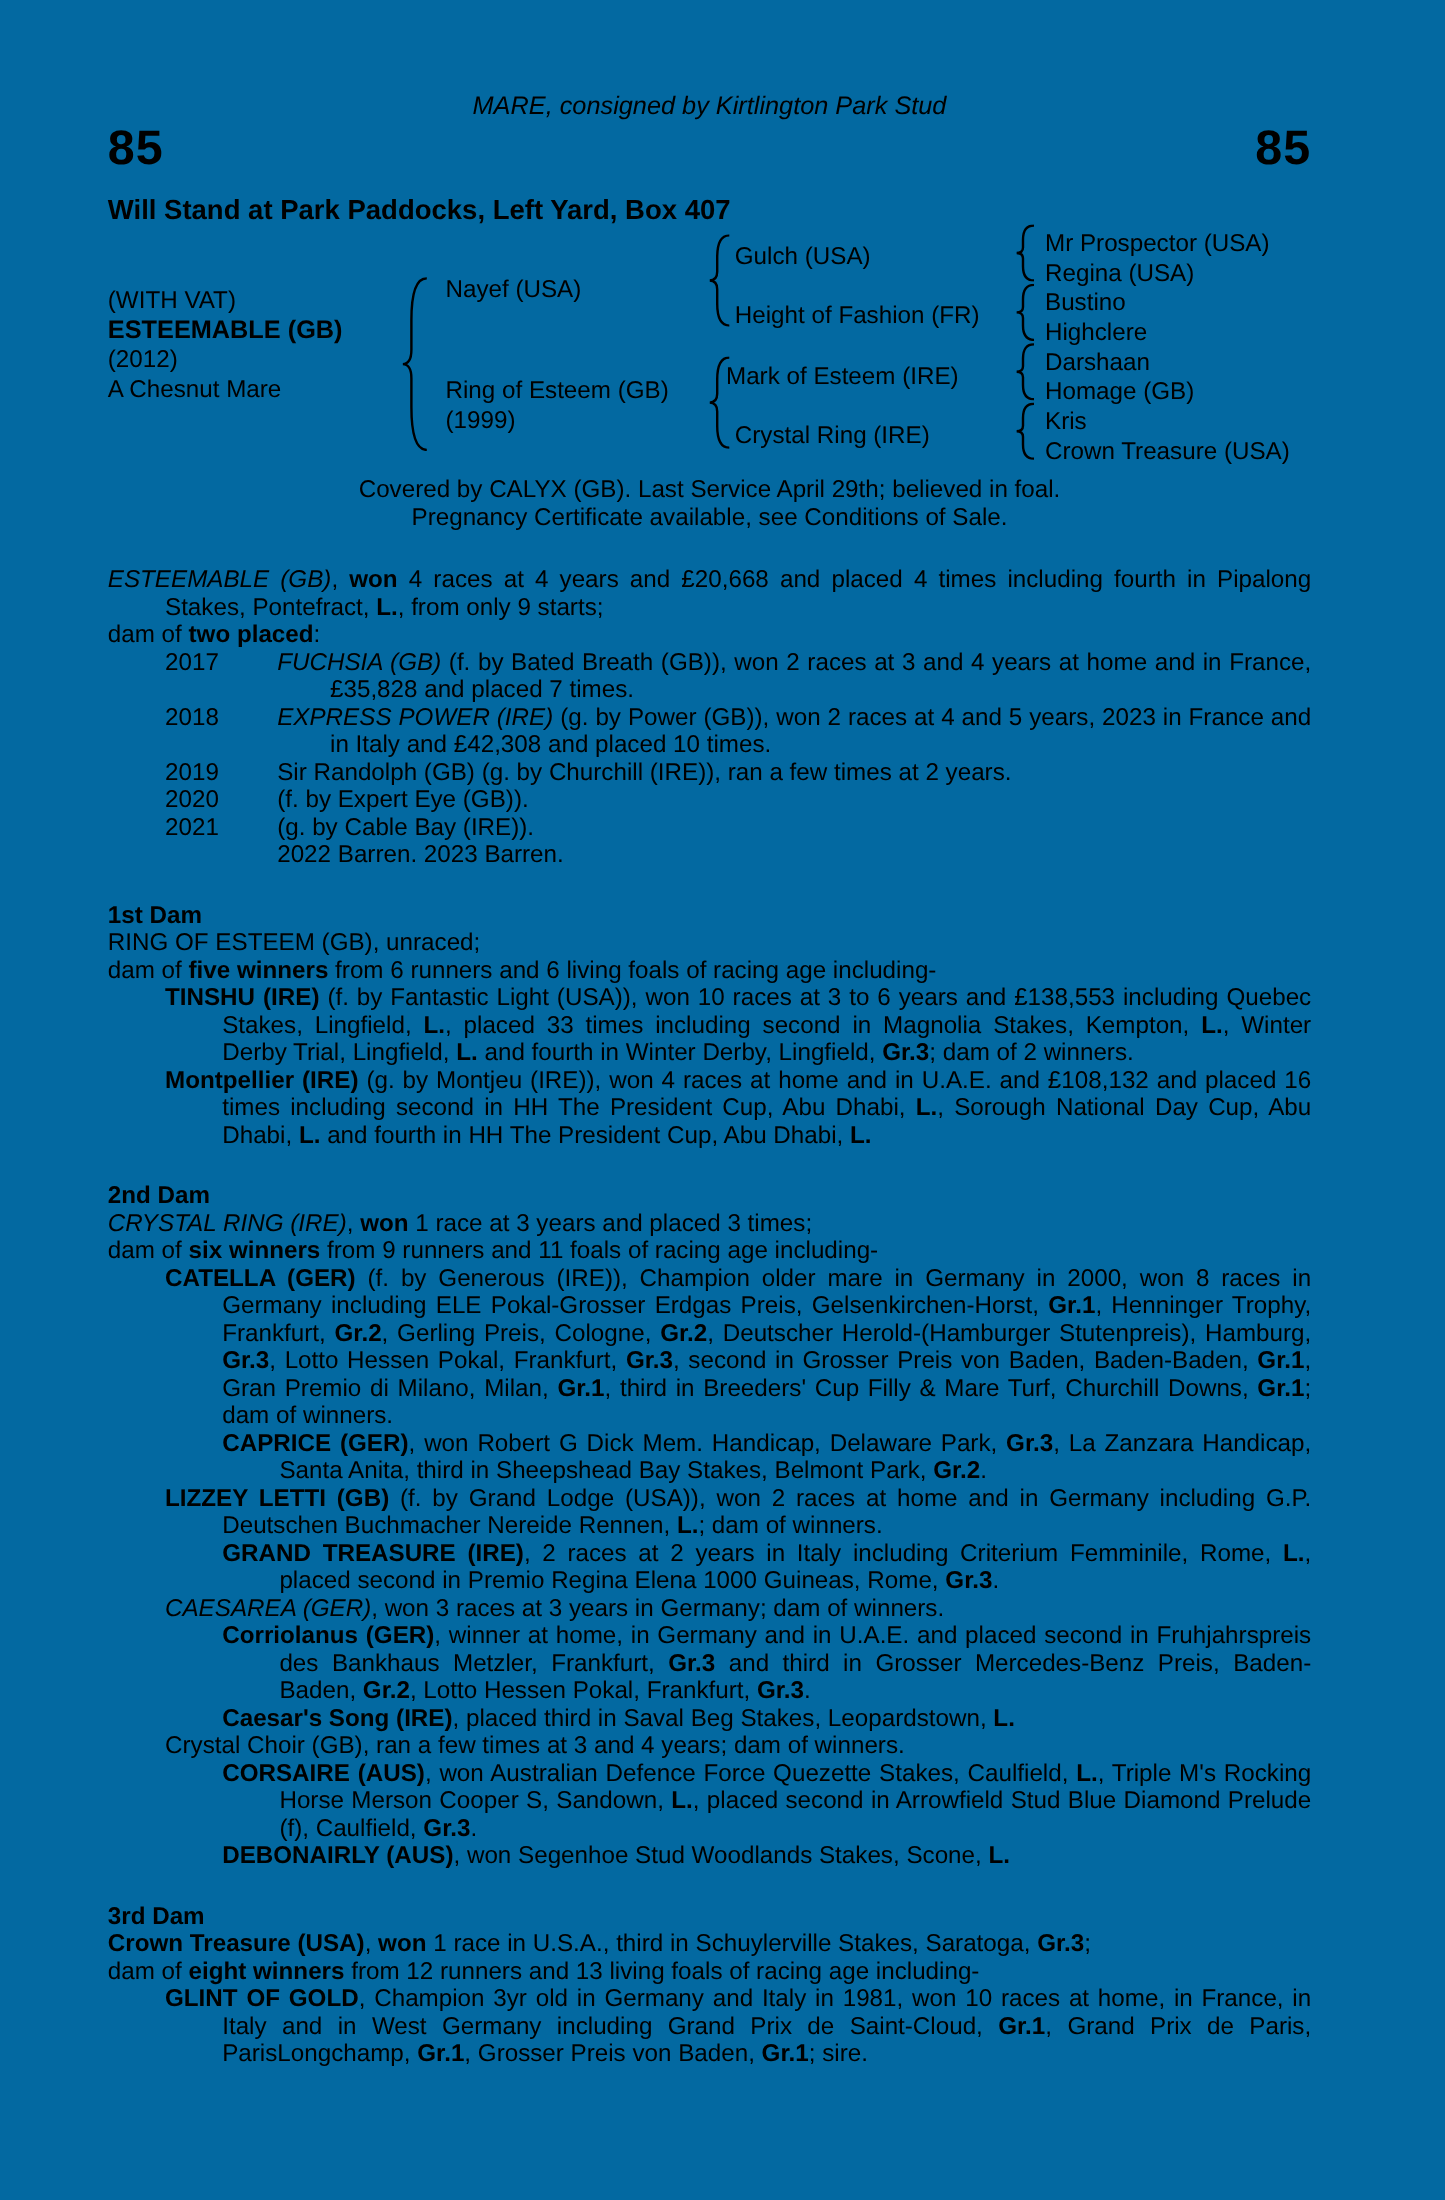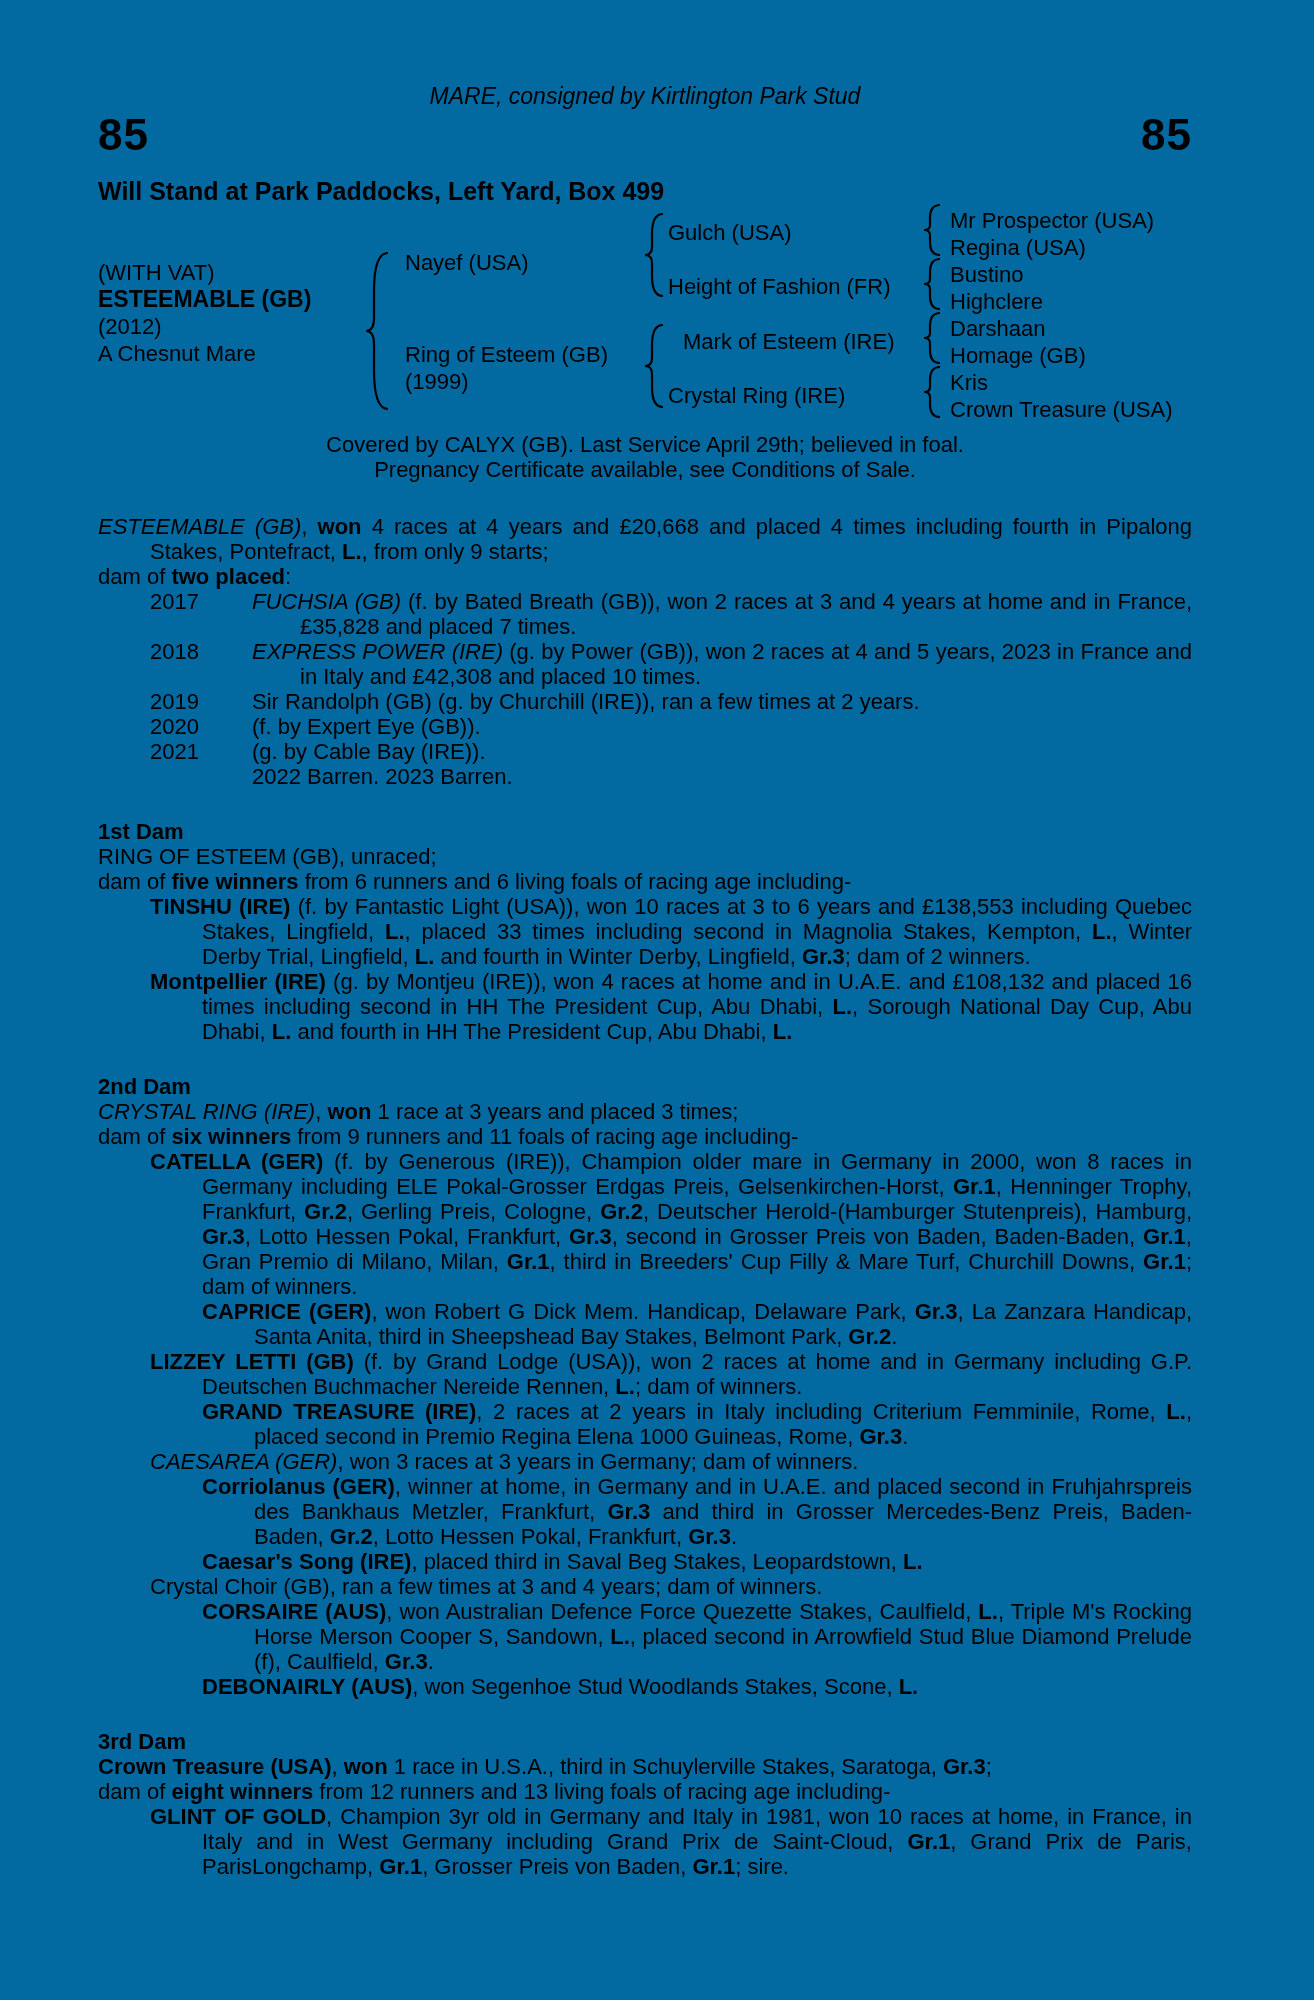--- a/index.html
+++ b/index.html
@@ -43,21 +43,21 @@
 
 <div class="page">
 
   <div class="consignor">MARE, consigned by Kirtlington Park Stud</div>
 
   <div class="lot-row">
     <div class="lot">85</div>
     <div class="lot">85</div>
   </div>
 
-  <div class="stand-heading">Will Stand at Park Paddocks, Left Yard, Box 499</div>
+  <div class="stand-heading">Will Stand at Park Paddocks, Left Yard, Box 407</div>
 
   <div class="tree">
     <div class="abs horse-block" style="left:0;top:52px;">
       <div>(WITH VAT)</div>
       <div class="hn">ESTEEMABLE (GB)</div>
       <div>(2012)</div>
       <div>A Chesnut Mare</div>
     </div>
 
     <div class="brace" style="left:268px;top:45px;">
@@ -78,21 +78,21 @@
         </svg>
     </div>
     <div class="brace" style="left:547px;top:117px;">
       <svg width="18" height="84" viewBox="0 0 18 84">
           <path d="M18,1 Q7,1 7,21 L7,34 Q7,42 0,42 Q7,42 7,50 L7,63 Q7,83 18,83" fill="none" stroke="#000" stroke-width="2.2" stroke-linecap="round"></path>
         </svg>
     </div>
 
     <div class="abs" style="left:570px;top:12px;">Gulch (USA)</div>
     <div class="abs" style="left:570px;top:66px;">Height of Fashion (FR)</div>
-    <div class="abs" style="left:585px;top:121px;">Mark of Esteem (IRE)</div>
+    <div class="abs" style="left:562px;top:121px;">Mark of Esteem (IRE)</div>
     <div class="abs" style="left:570px;top:175px;">Crystal Ring (IRE)</div>
 
     <div class="brace" style="left:826px;top:-3px;">
       <svg width="16" height="52" viewBox="0 0 16 52">
           <path d="M16,1 Q6,1 6,14 L6,21 Q6,26 0,26 Q6,26 6,31 L6,38 Q6,51 16,51" fill="none" stroke="#000" stroke-width="2.2" stroke-linecap="round"></path>
         </svg>
     </div>
     <div class="brace" style="left:826px;top:51px;">
       <svg width="16" height="52" viewBox="0 0 16 52">
           <path d="M16,1 Q6,1 6,14 L6,21 Q6,26 0,26 Q6,26 6,31 L6,38 Q6,51 16,51" fill="none" stroke="#000" stroke-width="2.2" stroke-linecap="round"></path>

